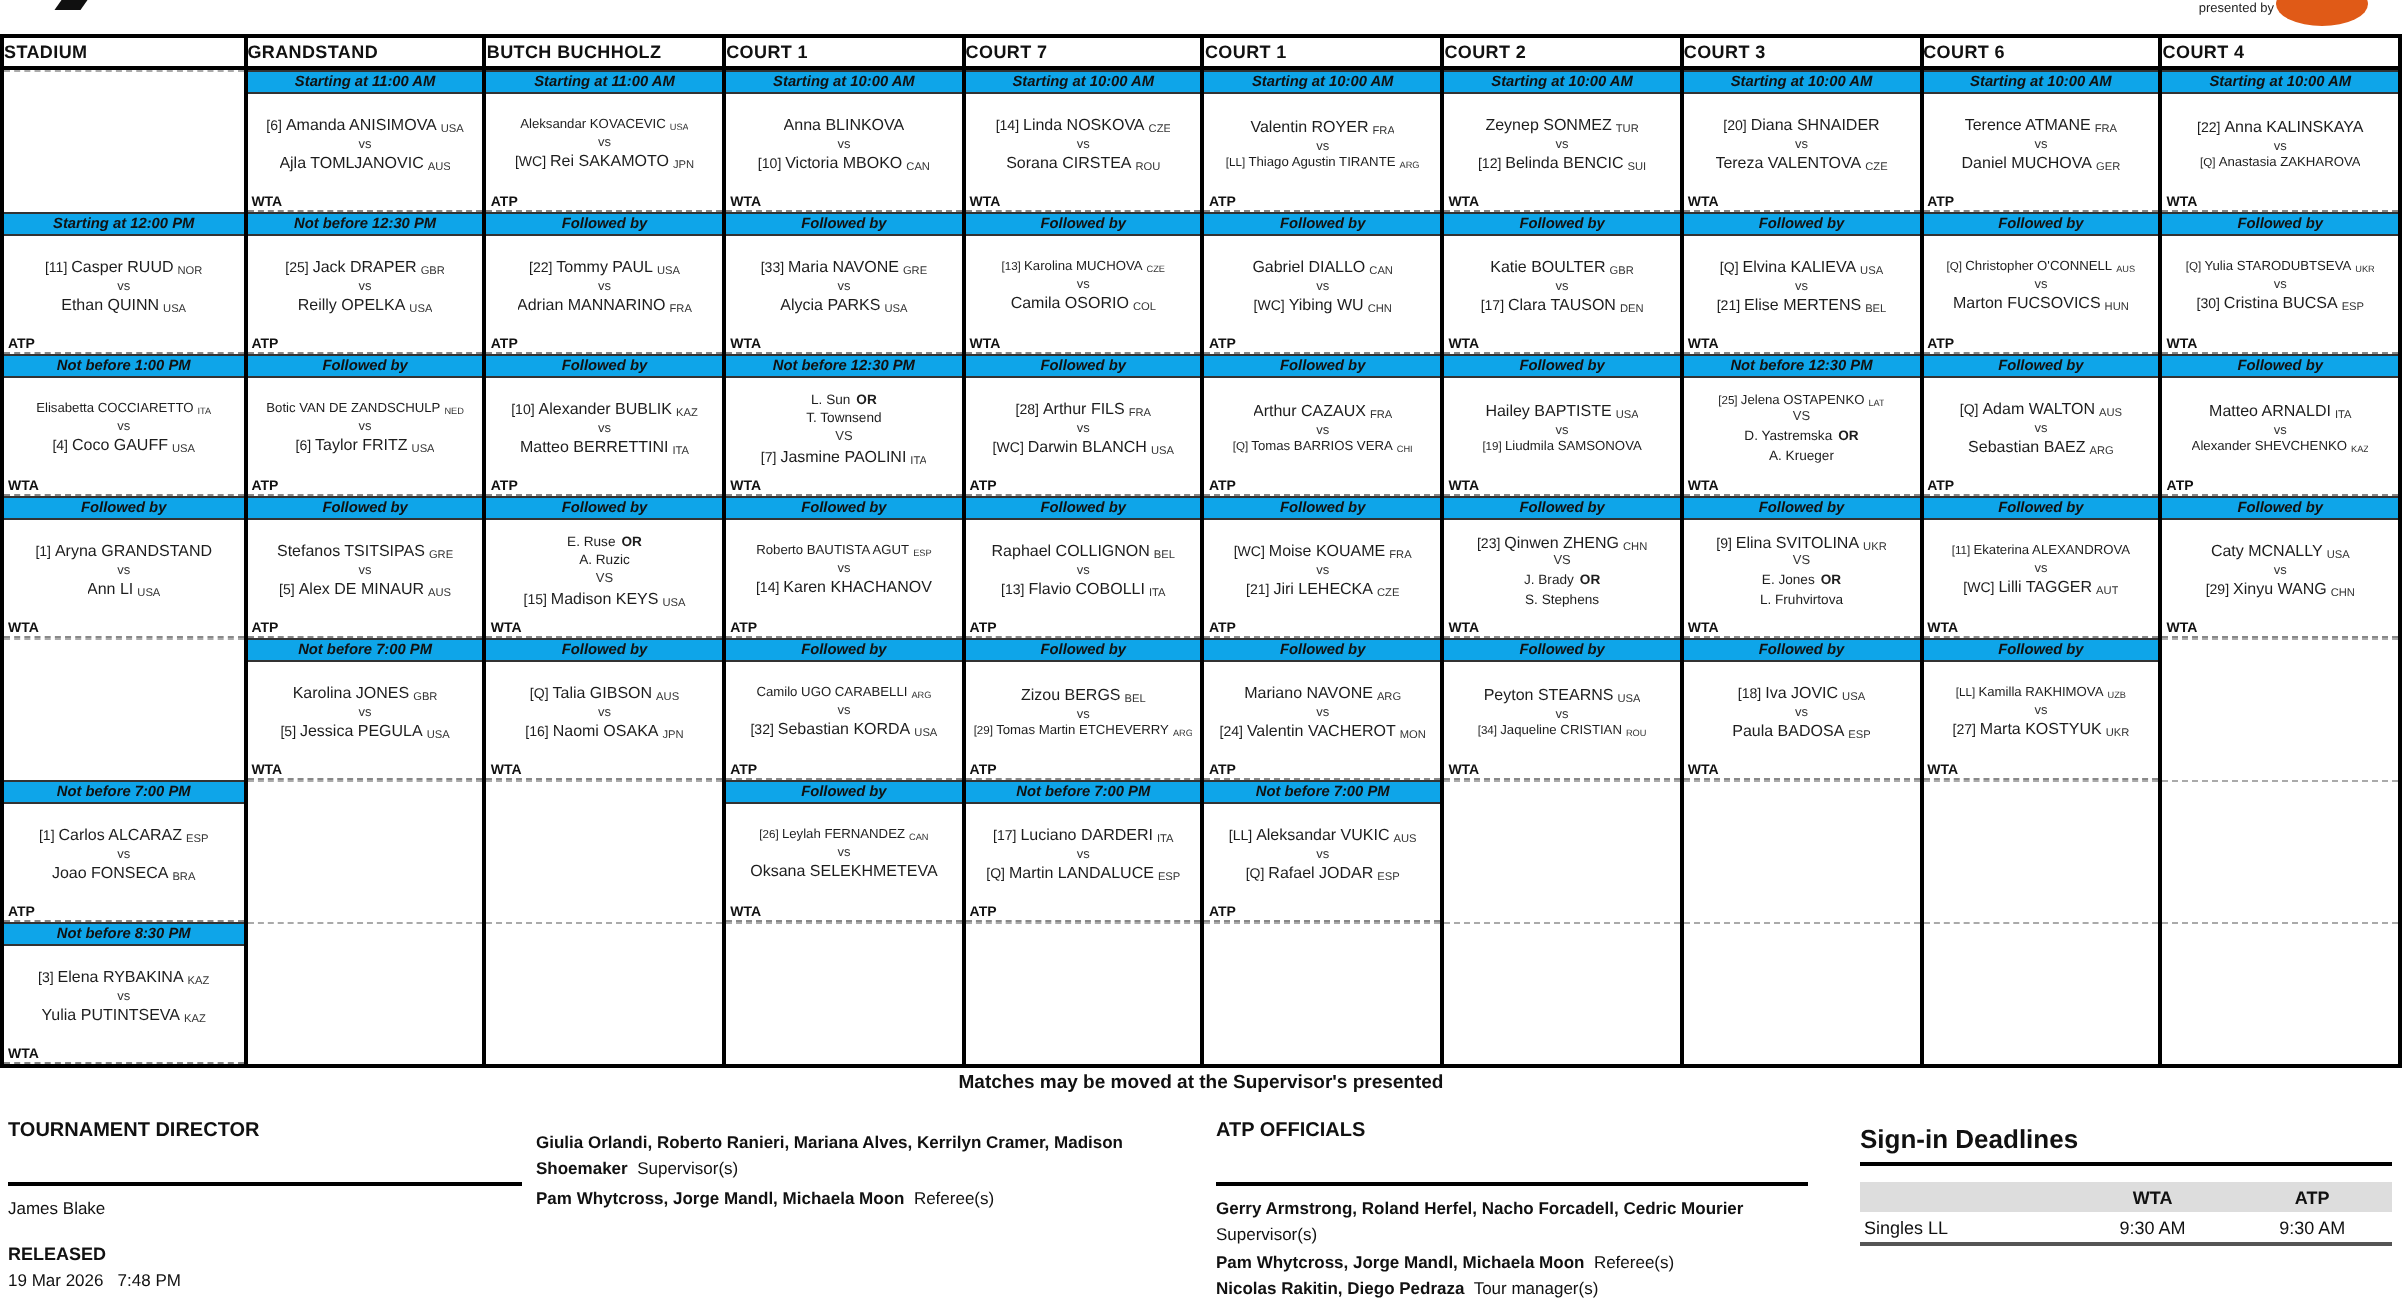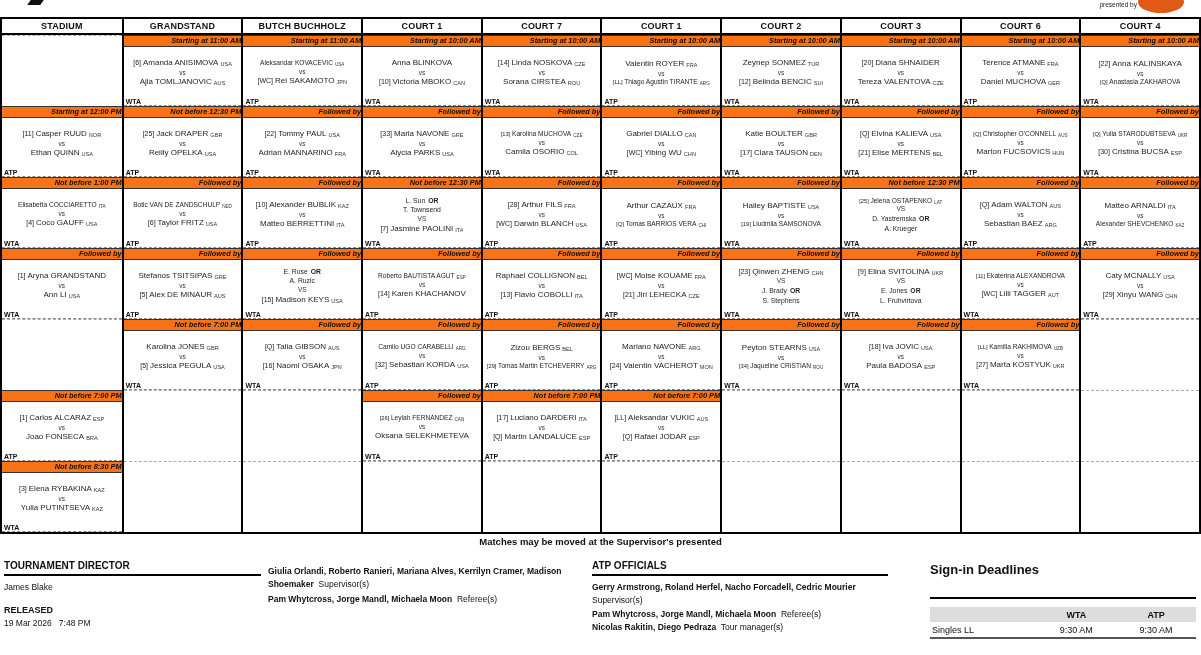--- a/index.html
+++ b/index.html
@@ -6,44 +6,44 @@
   body{width:1201px;height:655px;background:#fff;font-family:"Liberation Sans",sans-serif;color:#111;position:relative;overflow:hidden;}
   
   .topstrip{height:17px;position:relative;}
   .logo-frag{position:absolute;left:29px;top:0;width:13px;height:5px;background:#101010;transform:skewX(-35deg);}
   .presented{position:absolute;right:64px;top:1px;font-size:6.5px;color:#222;}
   .sponsor{position:absolute;right:17px;top:-9px;width:46px;height:22px;background:#E05A17;border-radius:50%;}
   
   .schedule{display:grid;grid-template-columns:repeat(10,1fr);border:2px solid #000;}
   .court-col{border-left:2px solid #000;display:flex;flex-direction:column;background:#fff;}
   .court-col:first-child{border-left:none;}
-  .court-header{height:14px;line-height:14px;text-align:center;font-weight:bold;font-size:9px;border-bottom:2px solid #000;letter-spacing:.2px;white-space:nowrap;overflow:hidden;}
+  .court-header{height:14px;line-height:14px;font-weight:bold;font-size:9px;border-bottom:2px solid #000;letter-spacing:.2px;white-space:nowrap;overflow:hidden;}
   .time-cell{height:12px;line-height:11px;text-align:center;font-size:7.4px;font-weight:bold;font-style:italic;box-sizing:border-box;border-top:1px dashed #aaa;white-space:nowrap;overflow:hidden;}
-  .time-cell.has-time{background:#f97316;border-top:1px solid #333;border-bottom:1px solid #333;line-height:10px;text-align:right;}
+  .time-cell.has-time{background:#0ea5e9;border-top:1px solid #333;border-bottom:1px solid #333;line-height:10px;}
   .match-cell{height:59px;box-sizing:border-box;position:relative;display:flex;flex-direction:column;justify-content:center;align-items:center;padding:2px 1px 8px;}
   .match-cell.has-match{border-bottom:1px dashed #888;}
   .tour{position:absolute;left:2px;bottom:0;font-size:7px;font-weight:bold;color:#111;}
   .e-p{font-size:8px;line-height:1.3;white-space:nowrap;color:#1d1d1d;max-width:119px;overflow:hidden;}
   .e-p.sm{font-size:6.6px;}
   .e-p .seed{font-size:.88em;}
   .e-p .ctry{font-size:.7em;margin-left:2px;position:relative;top:1px;color:#333;}
   .e-v{font-size:6.5px;line-height:1.35;color:#333;}
   .e-a{font-size:6.8px;line-height:1.4;color:#1d1d1d;white-space:nowrap;}
   .e-a .or{font-weight:bold;margin-left:3px;}
   
   .discretion{height:16px;line-height:16px;text-align:center;font-weight:bold;font-size:9.5px;}
   
   .footer{position:relative;height:104px;}
   .fblock{position:absolute;top:10px;}
-  .fhead{font-weight:bold;font-size:10px;border-bottom:2px solid #000;padding-bottom:3px;}
+  .fhead{font-weight:bold;font-size:10px;border-bottom:2px solid #000;padding-bottom:20px;}
   .fline{font-size:8.5px;margin-top:5px;line-height:1.5;}
   .fline b{font-weight:bold;}
   .rel{font-weight:bold;font-size:9px;margin-top:11px;}
   .reldate{font-size:8.5px;margin-top:3px;white-space:pre;}
-  .signin-head{font-weight:bold;font-size:13px;border-bottom:2px solid #000;padding-bottom:20px;}
+  .signin-head{font-weight:bold;font-size:13px;border-bottom:2px solid #000;padding-bottom:4px;}
   .signin-table{width:100%;border-collapse:collapse;margin-top:8px;font-size:9px;}
   .signin-table .hdr td{background:#ddd;font-weight:bold;height:13px;}
   .signin-table td{padding:1px 2px;height:13px;}
   .signin-table td.c{text-align:center;width:30%;}
   .signin-table tr.datarow td{border-bottom:2px solid #555;}
 </style>
 </head>
 <body>
 
 <div class="topstrip">
@@ -498,21 +498,21 @@
     <div class="fline">James Blake</div>
     <div class="rel">RELEASED</div>
     <div class="reldate">19 Mar 2026   7:48 PM</div>
   </div>
 
   <div class="fblock" style="left:268px;width:330px;">
     <div class="fline"><b>Giulia Orlandi, Roberto Ranieri, Mariana Alves, Kerrilyn Cramer, Madison Shoemaker</b>&nbsp; <span>Supervisor(s)</span></div>
     <div class="fline" style="margin-top:2px;"><b>Pam Whytcross, Jorge Mandl, Michaela Moon</b>&nbsp; <span>Referee(s)</span></div>
   </div>
 
-  <div class="fblock" style="left:592px;width:296px;">
+  <div class="fblock" style="left:608px;width:296px;">
     <div class="fhead">ATP OFFICIALS</div>
     <div class="fline"><b>Gerry Armstrong, Roland Herfel, Nacho Forcadell, Cedric Mourier</b>&nbsp; <span>Supervisor(s)</span></div>
     <div class="fline" style="margin-top:1px;"><b>Pam Whytcross, Jorge Mandl, Michaela Moon</b>&nbsp; <span>Referee(s)</span></div>
     <div class="fline" style="margin-top:1px;"><b>Nicolas Rakitin, Diego Pedraza</b>&nbsp; <span>Tour manager(s)</span></div>
   </div>
 
   <div class="fblock" style="left:930px;width:266px;top:12px;">
     <div class="signin-head">Sign-in Deadlines</div>
     <table class="signin-table">
       <tbody>

